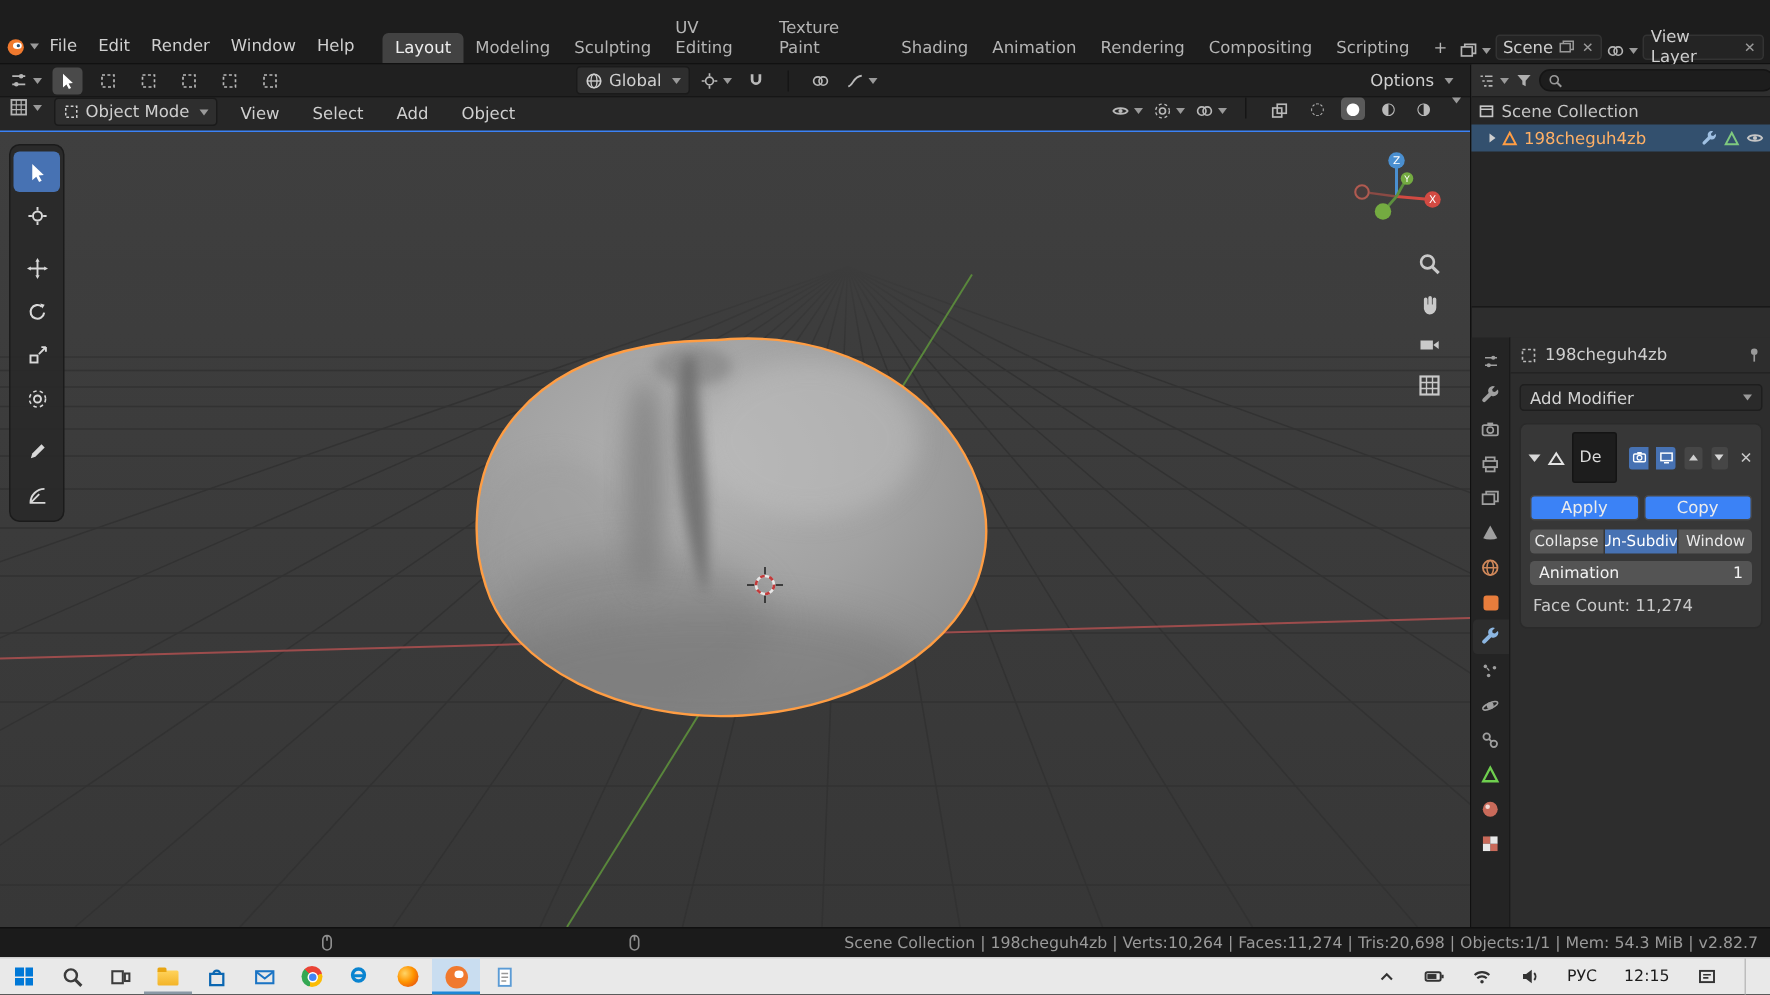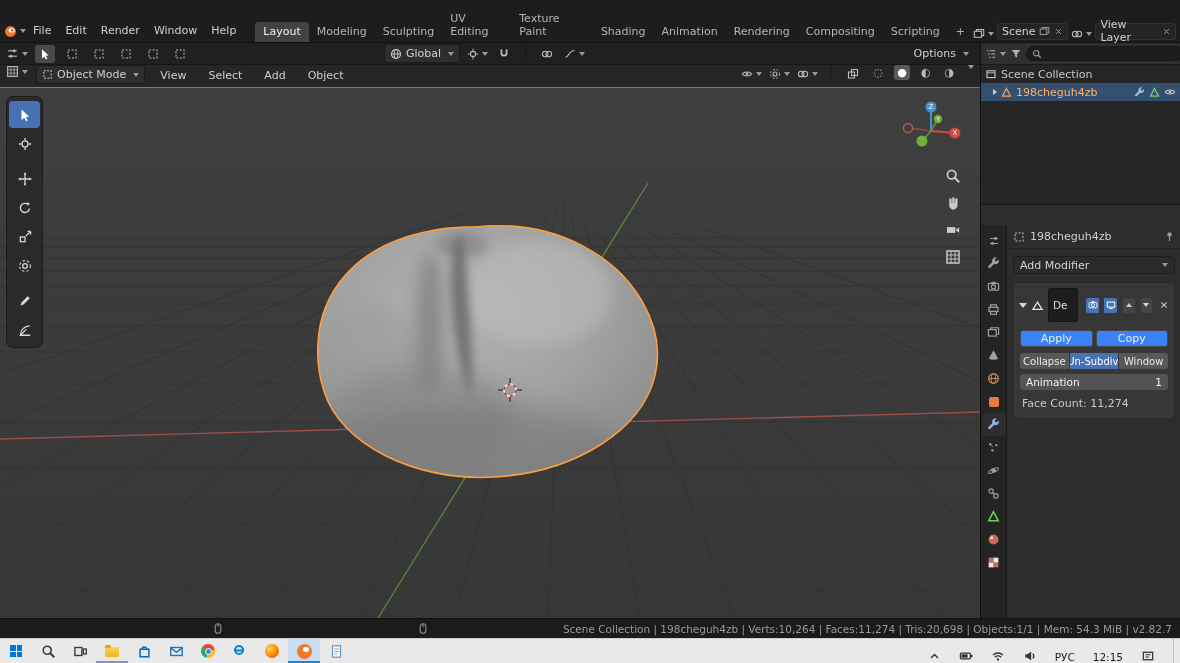--- a/index.html
+++ b/index.html
@@ -104,21 +104,21 @@
   .tb.activeapp{background:#c9ddf0;box-shadow:inset 0 -2px 0 #1c86d6}
   .win-logo{display:grid;grid-template-columns:5.5px 5.5px;grid-template-rows:5.5px 5.5px;gap:1px}
   .win-logo b{background:#0078d7}
   .folder{width:14px;height:10px;background:linear-gradient(#ffd35c,#f3b428);border-radius:1px;position:relative;margin-top:2px}
   .folder:before{content:"";position:absolute;top:-2.5px;left:0;width:6px;height:3px;background:#e8a512;border-radius:1px 1px 0 0}
   .chrome{width:14px;height:14px;border-radius:50%;background:conic-gradient(from -45deg,#ea4335 0 120deg,#fbbc05 0 240deg,#34a853 0 360deg);position:relative}
   .chrome:after{content:"";position:absolute;inset:3.5px;background:#4285f4;border:1.2px solid #fff;border-radius:50%}
   .fox{width:14px;height:14px;border-radius:50%;background:radial-gradient(circle at 35% 35%,#ffd567,#ff9500 45%,#e8540e 85%)}
   .blenderapp{width:15px;height:15px;border-radius:50%;background:#f0792e;position:relative}
   .blenderapp:after{content:"";position:absolute;left:6px;top:3.5px;width:6px;height:4.5px;background:#fff;border-radius:50%}
-  .tray{margin-left:auto;display:flex;align-items:flex-end;gap:18px;padding-right:2px;color:#333}
+  .tray{margin-left:auto;display:flex;align-items:center;gap:18px;padding-right:12px;color:#333}
   .tray .txt{font-size:10.5px;color:#1c1c1c}
   .sliver{width:5px;height:25px;border-left:1px solid #bdbdbd}
 </style>
 </head>
 <body>
 
 <svg width="0" height="0" style="position:absolute">
 <defs>
 <symbol id="magnifier" viewBox="0 0 12 12">
         <circle cx="5" cy="5" r="3.2" fill="none" stroke="currentColor" stroke-width="1.3"></circle>

